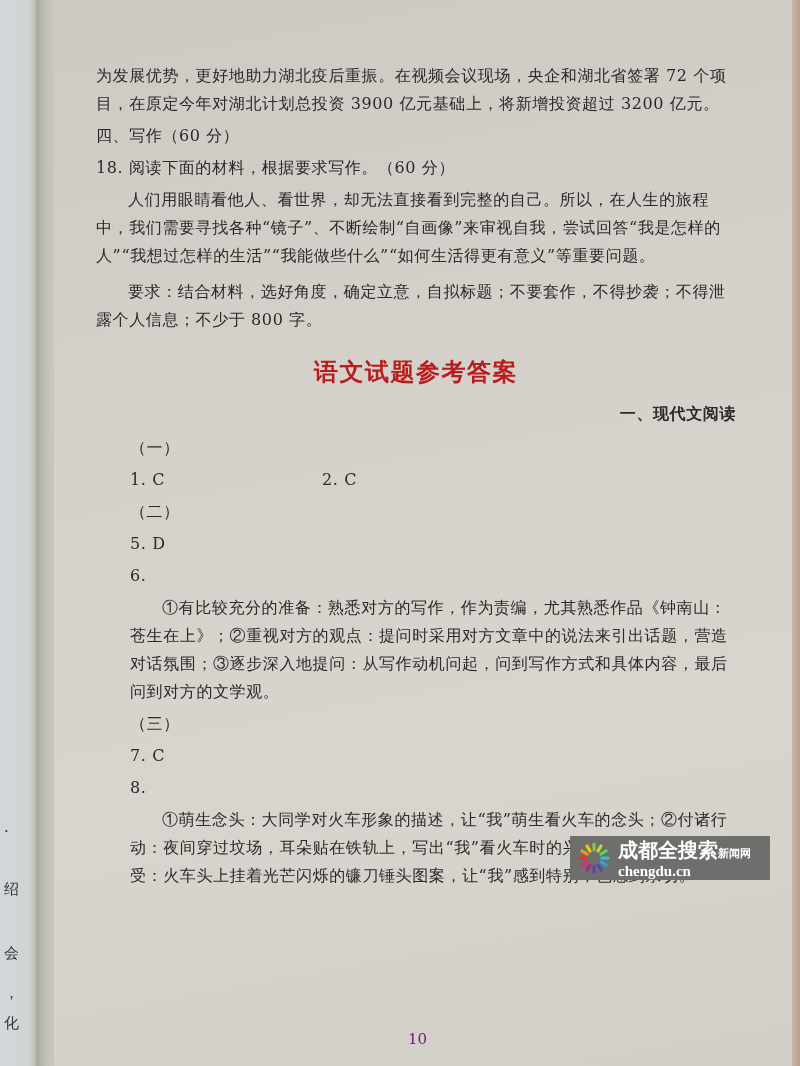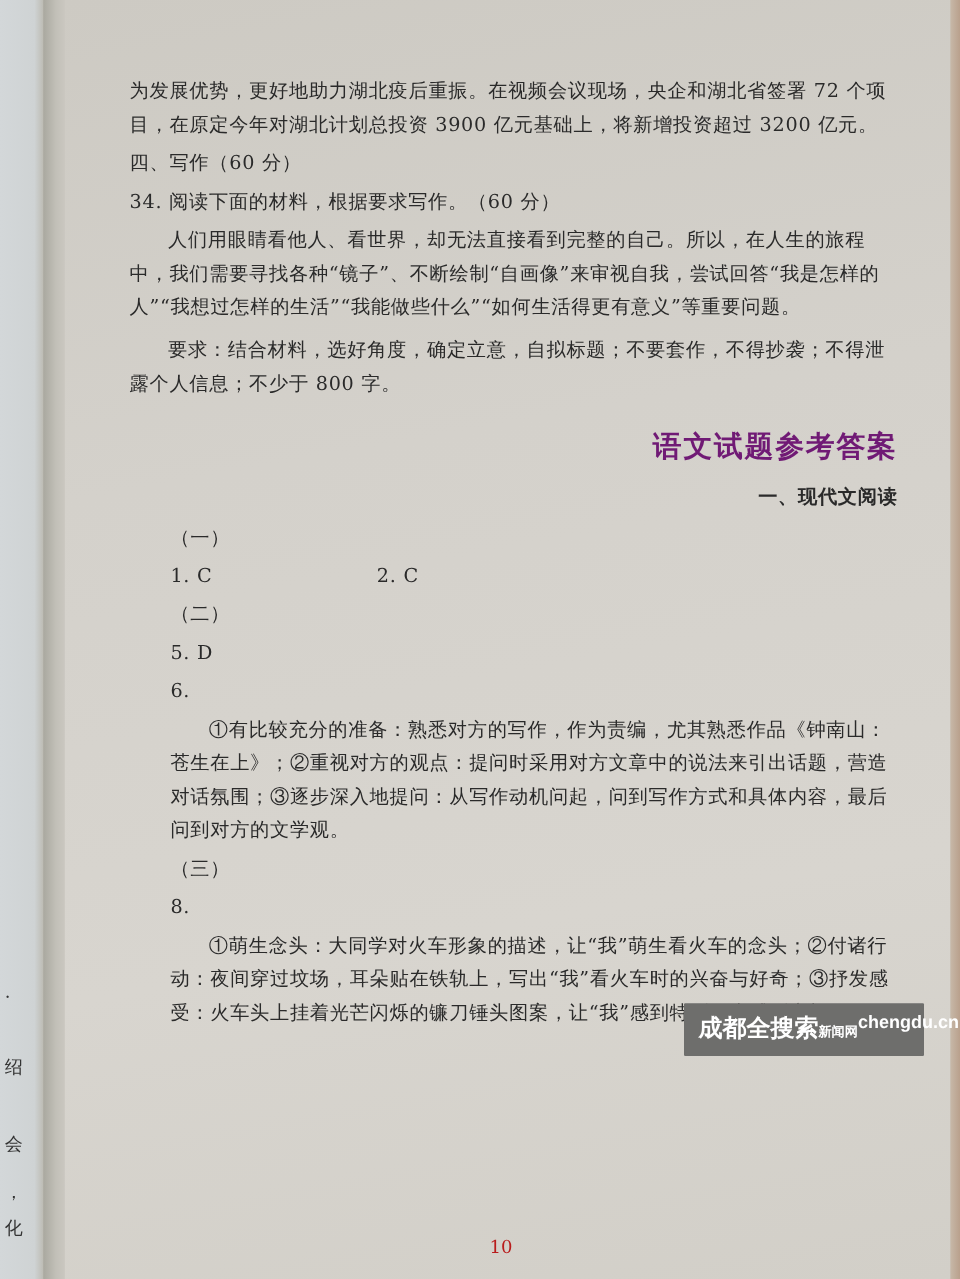--- a/index.html
+++ b/index.html
@@ -22,52 +22,52 @@
     }
     .page {
       position: absolute; left: 54px; top: 0; width: 738px; height: 1066px;
       background: linear-gradient(170deg, #cdcac3 0%, #d4d1cb 35%, #d8d5cf 70%, #d2cfc8 100%);
     }
     .right-edge {
       position: absolute; right: 0; top: 0; width: 8px; height: 1066px;
       background: linear-gradient(to right, #c7b8a8, #b9a08c);
     }
     .content {
-      position: absolute; left: 108px; top: 62px; width: 640px;
+      position: absolute; left: 96px; top: 62px; width: 640px;
       font-size: 16px; line-height: 28px; letter-spacing: 0.6px;
     }
     .p { margin: 0; }
     .indent { text-indent: 2em; }
     .gap { height: 4px; }
     .title {
-      text-align: right; font-size: 24px; font-weight: bold;
+      text-align: center; font-size: 24px; font-weight: bold;
       font-family: "DejaVu Sans", "Liberation Sans", sans-serif;
-      margin: 24px 0 14px 0; letter-spacing: 1.5px; color: #701a75;
+      margin: 24px 0 14px 0; letter-spacing: 1.5px; color: #b91c1c;
     }
     .section {
       font-family: "DejaVu Sans", "Liberation Sans", sans-serif;
       font-weight: bold; font-size: 16px; margin: 6px 0 6px 0; text-align: right;
     }
     .sub { padding-left: 34px; margin: 4px 0; }
-    .row { display: flex; padding-left: 34px; margin: 4px 0; }
+    .row { display: flex; padding-left: 34px; margin: 4px 0; gap: 20px; }
     .row span { display: inline-block; width: 172px; }
     .qnum { padding-left: 34px; margin: 4px 0; }
     .ans { padding-left: 34px; }
     .page-num {
-      position: absolute; left: 408px; top: 1030px; font-size: 15px; color: #b91c1c;
+      position: absolute; left: 408px; top: 1030px; font-size: 15px; color: #701a75;
     }
     .watermark {
       position: absolute; left: 570px; top: 836px; width: 200px; height: 44px;
       background: #6e6e6c; display: flex; align-items: center;
       border-radius: 1px;
     }
     .wm-icon { width: 36px; height: 36px; margin-left: 6px; }
     .wm-text {
-      display: flex; margin-left: 6px; color: #fff;
-      font-family: Liberation Sans, sans-serif;
+      display: flex; flex-direction: column; margin-left: 6px; color: #fff;
+      font-family: Liberation Serif, serif;
     }
     .wm-name { font-size: 20px; font-weight: bold; line-height: 22px; white-space: nowrap; }
     .wm-name small { font-size: 11px; font-weight: bold; }
     .wm-url { font-size: 15px; font-weight: bold; text-align: left; line-height: 14px; }
   </style>
 </head>
 <body>
 
 <div class="left-page">
   <span class="frag" style="top:822px">·</span>
@@ -79,21 +79,21 @@
 <div class="gutter"></div>
 <div class="page"></div>
 <div class="right-edge"></div>
 
 <div class="content">
   <p class="p">为发展优势，更好地助力湖北疫后重振。在视频会议现场，央企和湖北省签署 72 个项</p>
   <p class="p">目，在原定今年对湖北计划总投资 3900 亿元基础上，将新增投资超过 3200 亿元。</p>
   <div class="gap"></div>
   <p class="p">四、写作（60 分）</p>
   <div class="gap"></div>
-  <p class="p">34. 阅读下面的材料，根据要求写作。（60 分）</p>
+  <p class="p">18. 阅读下面的材料，根据要求写作。（60 分）</p>
   <div class="gap"></div>
   <p class="p indent">人们用眼睛看他人、看世界，却无法直接看到完整的自己。所以，在人生的旅程中，我们需要寻找各种“镜子”、不断绘制“自画像”来审视自我，尝试回答“我是怎样的人”“我想过怎样的生活”“我能做些什么”“如何生活得更有意义”等重要问题。</p>
   <div class="gap"></div>
   <div class="gap"></div>
   <p class="p indent">要求：结合材料，选好角度，确定立意，自拟标题；不要套作，不得抄袭；不得泄露个人信息；不少于 800 字。</p>
 
   <div class="title">语文试题参考答案</div>
 
   <div class="section">一、现代文阅读</div>
   <div class="sub">（一）</div>
@@ -101,20 +101,21 @@
     <span>1. C</span>
     <span>2. C</span>
   </div>
   <div class="sub">（二）</div>
   <div class="row">
     <span>5. D</span>
   </div>
   <div class="qnum">6.</div>
   <p class="p ans indent">①有比较充分的准备：熟悉对方的写作，作为责编，尤其熟悉作品《钟南山：苍生在上》；②重视对方的观点：提问时采用对方文章中的说法来引出话题，营造对话氛围；③逐步深入地提问：从写作动机问起，问到写作方式和具体内容，最后问到对方的文学观。</p>
   <div class="sub">（三）</div>
+  <div class="qnum">7. C</div>
   <div class="qnum">8.</div>
   <p class="p ans indent">①萌生念头：大同学对火车形象的描述，让“我”萌生看火车的念头；②付诸行动：夜间穿过坟场，耳朵贴在铁轨上，写出“我”看火车时的兴奋与好奇；③抒发感受：火车头上挂着光芒闪烁的镰刀锤头图案，让“我”感到特别，也感到亲切。</p>
 </div>
 
 <div class="page-num">10</div>
 
 <div class="watermark">
   <svg class="wm-icon" viewBox="0 0 36 36">
     <g stroke-width="3.2" stroke-linecap="round">
       <line x1="18" y1="4" x2="18" y2="10" stroke="#8bc34a"></line>

